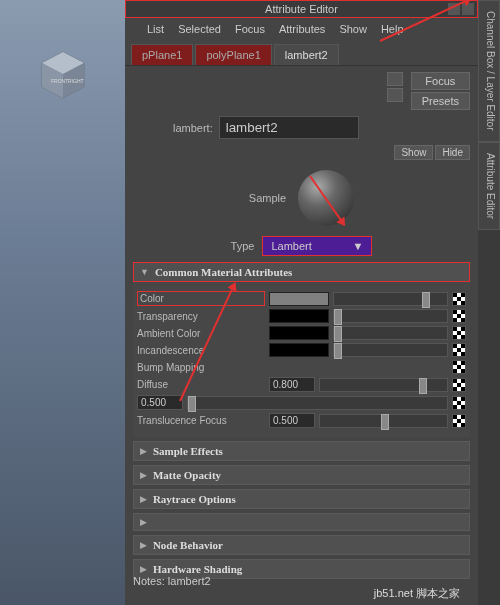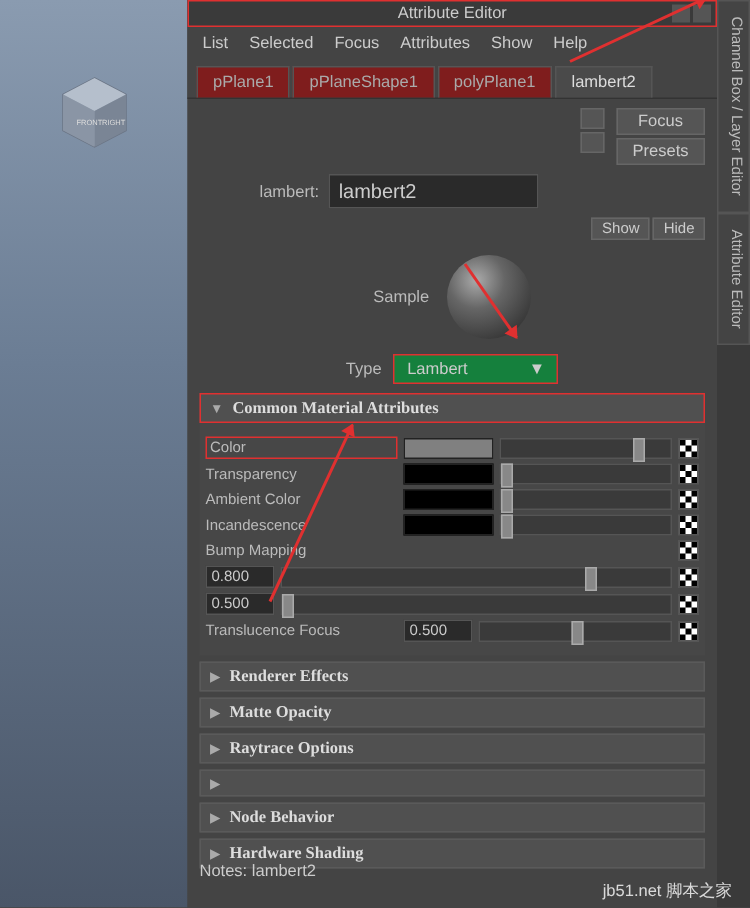--- a/index.html
+++ b/index.html
@@ -4,60 +4,60 @@
 <style>
 * { margin: 0; padding: 0; box-sizing: border-box; font-family: Arial, sans-serif; }
 body { background: #444; color: #bbb; font-size: 11px; width: 500px; height: 605px; overflow: hidden; position: relative; }
 .viewport { position: absolute; left: 0; top: 0; width: 125px; height: 605px; background: linear-gradient(180deg, #8a9bb0 0%, #6b7d94 40%, #4a5668 100%); }
 .cube { position: absolute; top: 50px; left: 38px; width: 50px; height: 50px; }
 .cube svg { width: 100%; height: 100%; }
 .main { position: absolute; left: 125px; top: 0; right: 22px; bottom: 0; background: #444; }
 .titlebar { height: 18px; background: #3a3a3a; display: flex; align-items: center; justify-content: center; color: #ccc; font-size: 11px; border: 1px solid #e03030; }
 .titlebar-icons { position: absolute; right: 4px; display: flex; gap: 2px; }
 .tbicon { width: 12px; height: 12px; background: #555; }
-.menubar { height: 22px; display: flex; align-items: center; gap: 14px; padding-left: 10px; background: #444; }
+.menubar { height: 22px; display: flex; align-items: center; gap: 14px; padding-left: 22px; background: #444; }
 .menubar span { color: #ccc; cursor: pointer; }
 .tabs { display: flex; gap: 2px; padding: 4px 6px 0 6px; background: #444; border-bottom: 1px solid #333; }
 .tab { padding: 4px 10px; background: #7f1d1d; color: #aaa; border: 1px solid #555; border-bottom: none; cursor: pointer; }
 .tab.active { background: #4a4a4a; color: #ddd; }
 .content { padding: 6px 8px; overflow-y: auto; height: calc(100% - 80px); }
 .toprow { display: flex; justify-content: flex-end; gap: 4px; margin-bottom: 6px; }
 .minibtns { display: flex; flex-direction: column; gap: 2px; margin-right: 4px; }
 .minibtn { width: 16px; height: 14px; background: #555; border: 1px solid #666; }
 .btncol { display: flex; flex-direction: column; gap: 2px; }
 .btn { background: #555; border: 1px solid #666; color: #ccc; padding: 2px 10px; cursor: pointer; font-size: 11px; text-align: center; }
 .btn.small { padding: 1px 6px; font-size: 10px; }
 .namefield { display: flex; align-items: center; gap: 6px; margin: 4px 0 8px 40px; }
 .namefield label { color: #bbb; }
 .namefield input { background: #2a2a2a; border: 1px solid #555; color: #ccc; padding: 3px 6px; width: 140px; }
 .showrow { display: flex; justify-content: flex-end; gap: 2px; margin-top: -2px; }
 .sample-area { display: flex; align-items: center; justify-content: center; gap: 12px; margin: 10px 0; }
 .sample-label { color: #bbb; }
 .sphere { width: 56px; height: 56px; border-radius: 50%; background: radial-gradient(circle at 35% 30%, #aaa 0%, #666 35%, #222 100%); }
 .typerow { display: flex; align-items: center; justify-content: center; gap: 8px; margin: 6px 0; }
 .typerow label { color: #bbb; }
-.typerow .select { background: #15803d; border: 1px solid #666; color: #ccc; padding: 3px 8px; width: 110px; display: flex; justify-content: space-between; align-items: center; border: 1px solid #e03030; }
+.typerow .select { background: #4c1d95; border: 1px solid #666; color: #ccc; padding: 3px 8px; width: 110px; display: flex; justify-content: space-between; align-items: center; border: 1px solid #e03030; }
 .section { margin: 4px 0; }
 .section-head { display: flex; align-items: center; gap: 6px; background: #505050; padding: 3px 6px; cursor: pointer; border: 1px solid #5a5a5a; }
 .section-head.hl { border: 1px solid #e03030; }
 .section-head .arrow { font-size: 9px; color: #aaa; }
 .section-head .title { color: #ddd; font-weight: bold; font-family: Liberation Serif, serif; }
 .section-body { padding: 6px 4px 6px 4px; background: #474747; }
 .attr-row { display: flex; align-items: center; gap: 4px; margin: 3px 0; }
 .attr-label { width: 128px; color: #bbb; font-size: 10px; }
 .attr-label.hl { border: 1px solid #e03030; padding: 1px 2px; }
 .swatch { width: 60px; height: 14px; border: 1px solid #222; }
 .swatch.gray { background: #808080; }
 .swatch.black { background: #000; }
 .slider { flex: 1; height: 14px; position: relative; background: #3a3a3a; border: 1px solid #555; }
 .slider .thumb { position: absolute; top: -1px; width: 8px; height: 16px; background: #888; border: 1px solid #aaa; }
 .numinput { width: 46px; background: #2a2a2a; border: 1px solid #555; color: #ccc; padding: 1px 3px; font-size: 10px; }
 .checker { width: 14px; height: 14px; background: conic-gradient(#fff 0 25%, #000 0 50%, #fff 0 75%, #000 0); background-size: 8px 8px; border: 1px solid #555; }
 .notes { position: absolute; bottom: 18px; left: 8px; color: #ccc; }
-.watermark { position: absolute; bottom: 4px; right: 12px; color: #fff; font-size: 11px; opacity: 0.8; }
+.watermark { position: absolute; bottom: 4px; right: 40px; color: #fff; font-size: 11px; opacity: 0.8; }
 .sidetabs { position: absolute; right: 0; top: 0; width: 22px; height: 100%; background: #3a3a3a; display: flex; flex-direction: column; }
 .sidetab { writing-mode: vertical-rl; padding: 10px 3px; color: #bbb; background: #444; border: 1px solid #555; cursor: pointer; font-size: 10px; }
 .arrow-line { position: absolute; background: #e03030; height: 2px; transform-origin: left center; z-index: 100; pointer-events: none; }
 .arrow-line::after { content: ''; position: absolute; right: -6px; top: -4px; border: 5px solid transparent; border-left: 8px solid #e03030; }
 </style>
 </head>
 <body>
 
 <div class="viewport">
   <div class="cube">
@@ -85,21 +85,20 @@
     <span>List</span>
     <span>Selected</span>
     <span>Focus</span>
     <span>Attributes</span>
     <span>Show</span>
     <span>Help</span>
   </div>
 
   <div class="tabs">
     <div class="tab">pPlane1</div>
-    <div class="tab">pPlaneShape1</div>
     <div class="tab">polyPlane1</div>
     <div class="tab active">lambert2</div>
   </div>
 
   <div class="content">
     <div class="toprow">
       <div class="minibtns">
         <div class="minibtn"></div>
         <div class="minibtn"></div>
       </div>
@@ -168,20 +167,21 @@
               <div class="thumb" style="left:0%"></div>
             </div>
           <div class="checker"></div>
         </div>
         <div class="attr-row">
           <span class="attr-label">Bump Mapping</span>
           <div style="flex:1"></div>
           <div class="checker"></div>
         </div>
         <div class="attr-row">
+          <span class="attr-label">Diffuse</span>
           <input class="numinput" value="0.800" style="">
           <div class="slider">
               <div class="thumb" style="left:78%"></div>
             </div>
           <div class="checker"></div>
         </div>
         <div class="attr-row">
           <input class="numinput" value="0.500" style="">
           <div class="slider">
               <div class="thumb" style="left:0%"></div>
@@ -195,21 +195,21 @@
               <div class="thumb" style="left:48%"></div>
             </div>
           <div class="checker"></div>
         </div>
       </div>
     </div>
 
     <div class="section">
         <div class="section-head">
           <span class="arrow">▶</span>
-          <span class="title">Renderer Effects</span>
+          <span class="title">Sample Effects</span>
         </div>
       </div>
     <div class="section">
         <div class="section-head">
           <span class="arrow">▶</span>
           <span class="title">Matte Opacity</span>
         </div>
       </div>
     <div class="section">
         <div class="section-head">

